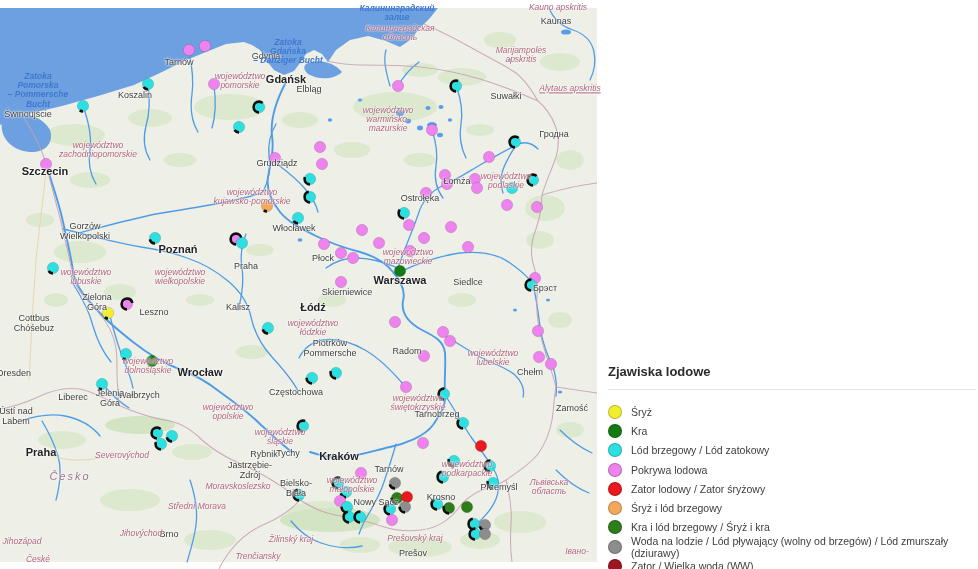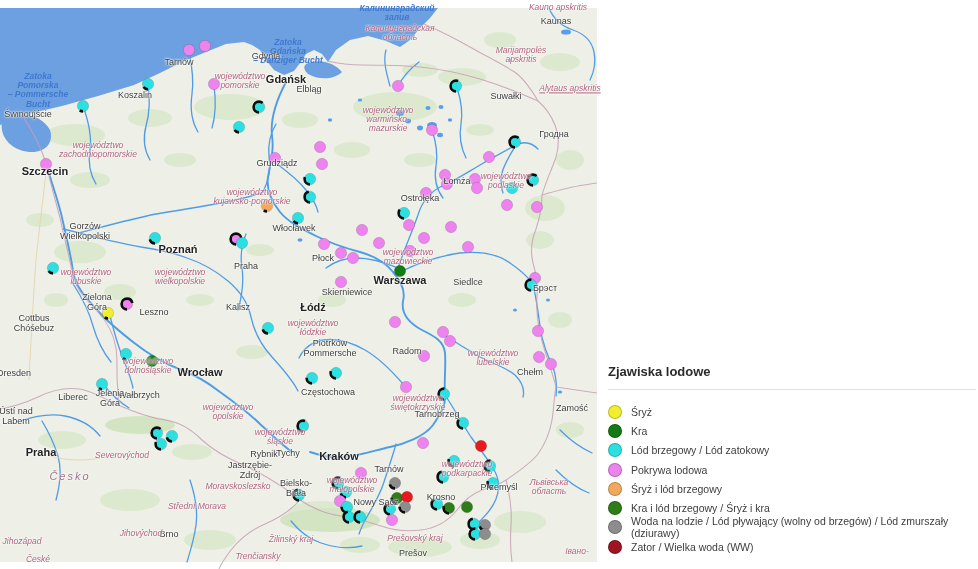--- a/index.html
+++ b/index.html
@@ -584,21 +584,21 @@
       <div class="lbl city" style="left: 139px; top: 396px;">
         <div>Wałbrzych</div>
       </div>
       <div class="lbl city" style="left: 110px; top: 399px;">
         <div>Jelenia</div>
         <div>Góra</div>
       </div>
       <div class="lbl city" style="left: 73px; top: 398px;">
         <div>Liberec</div>
       </div>
-      <div class="lbl city" style="left: 296px; top: 393px; margin-left: 32px;">
+      <div class="lbl city" style="left: 296px; top: 393px;">
         <div>Częstochowa</div>
       </div>
       <div class="lbl city" style="left: 264px; top: 455px;">
         <div>Rybnik</div>
       </div>
       <div class="lbl city" style="left: 288px; top: 454px;">
         <div>Tychy</div>
       </div>
       <div class="lbl city" style="left: 250px; top: 471px;">
         <div>Jastrzębie-</div>
@@ -793,20 +793,24 @@
         </div>
         <div class="legend-item">
           <span class="swatch" style="background: rgb(44, 224, 226);"></span>
           <span class="legend-text">Lód brzegowy /  Lód zatokowy</span>
         </div>
         <div class="legend-item">
           <span class="swatch" style="background: rgb(238, 130, 238);"></span>
           <span class="legend-text">Pokrywa lodowa</span>
         </div>
         <div class="legend-item">
+          <span class="swatch" style="background: rgb(232, 25, 31);"></span>
+          <span class="legend-text">Zator lodowy /  Zator śryżowy</span>
+        </div>
+        <div class="legend-item">
           <span class="swatch" style="background: rgb(242, 169, 92);"></span>
           <span class="legend-text">Śryż i lód brzegowy</span>
         </div>
         <div class="legend-item">
           <span class="swatch" style="background: rgb(45, 125, 27);"></span>
           <span class="legend-text">Kra i lód brzegowy /  Śryż i kra</span>
         </div>
         <div class="legend-item">
           <span class="swatch" style="background: rgb(141, 141, 141);"></span>
           <span class="legend-text">Woda na lodzie /  Lód pływający (wolny od brzegów) /  Lód zmurszały (dziurawy)</span>

